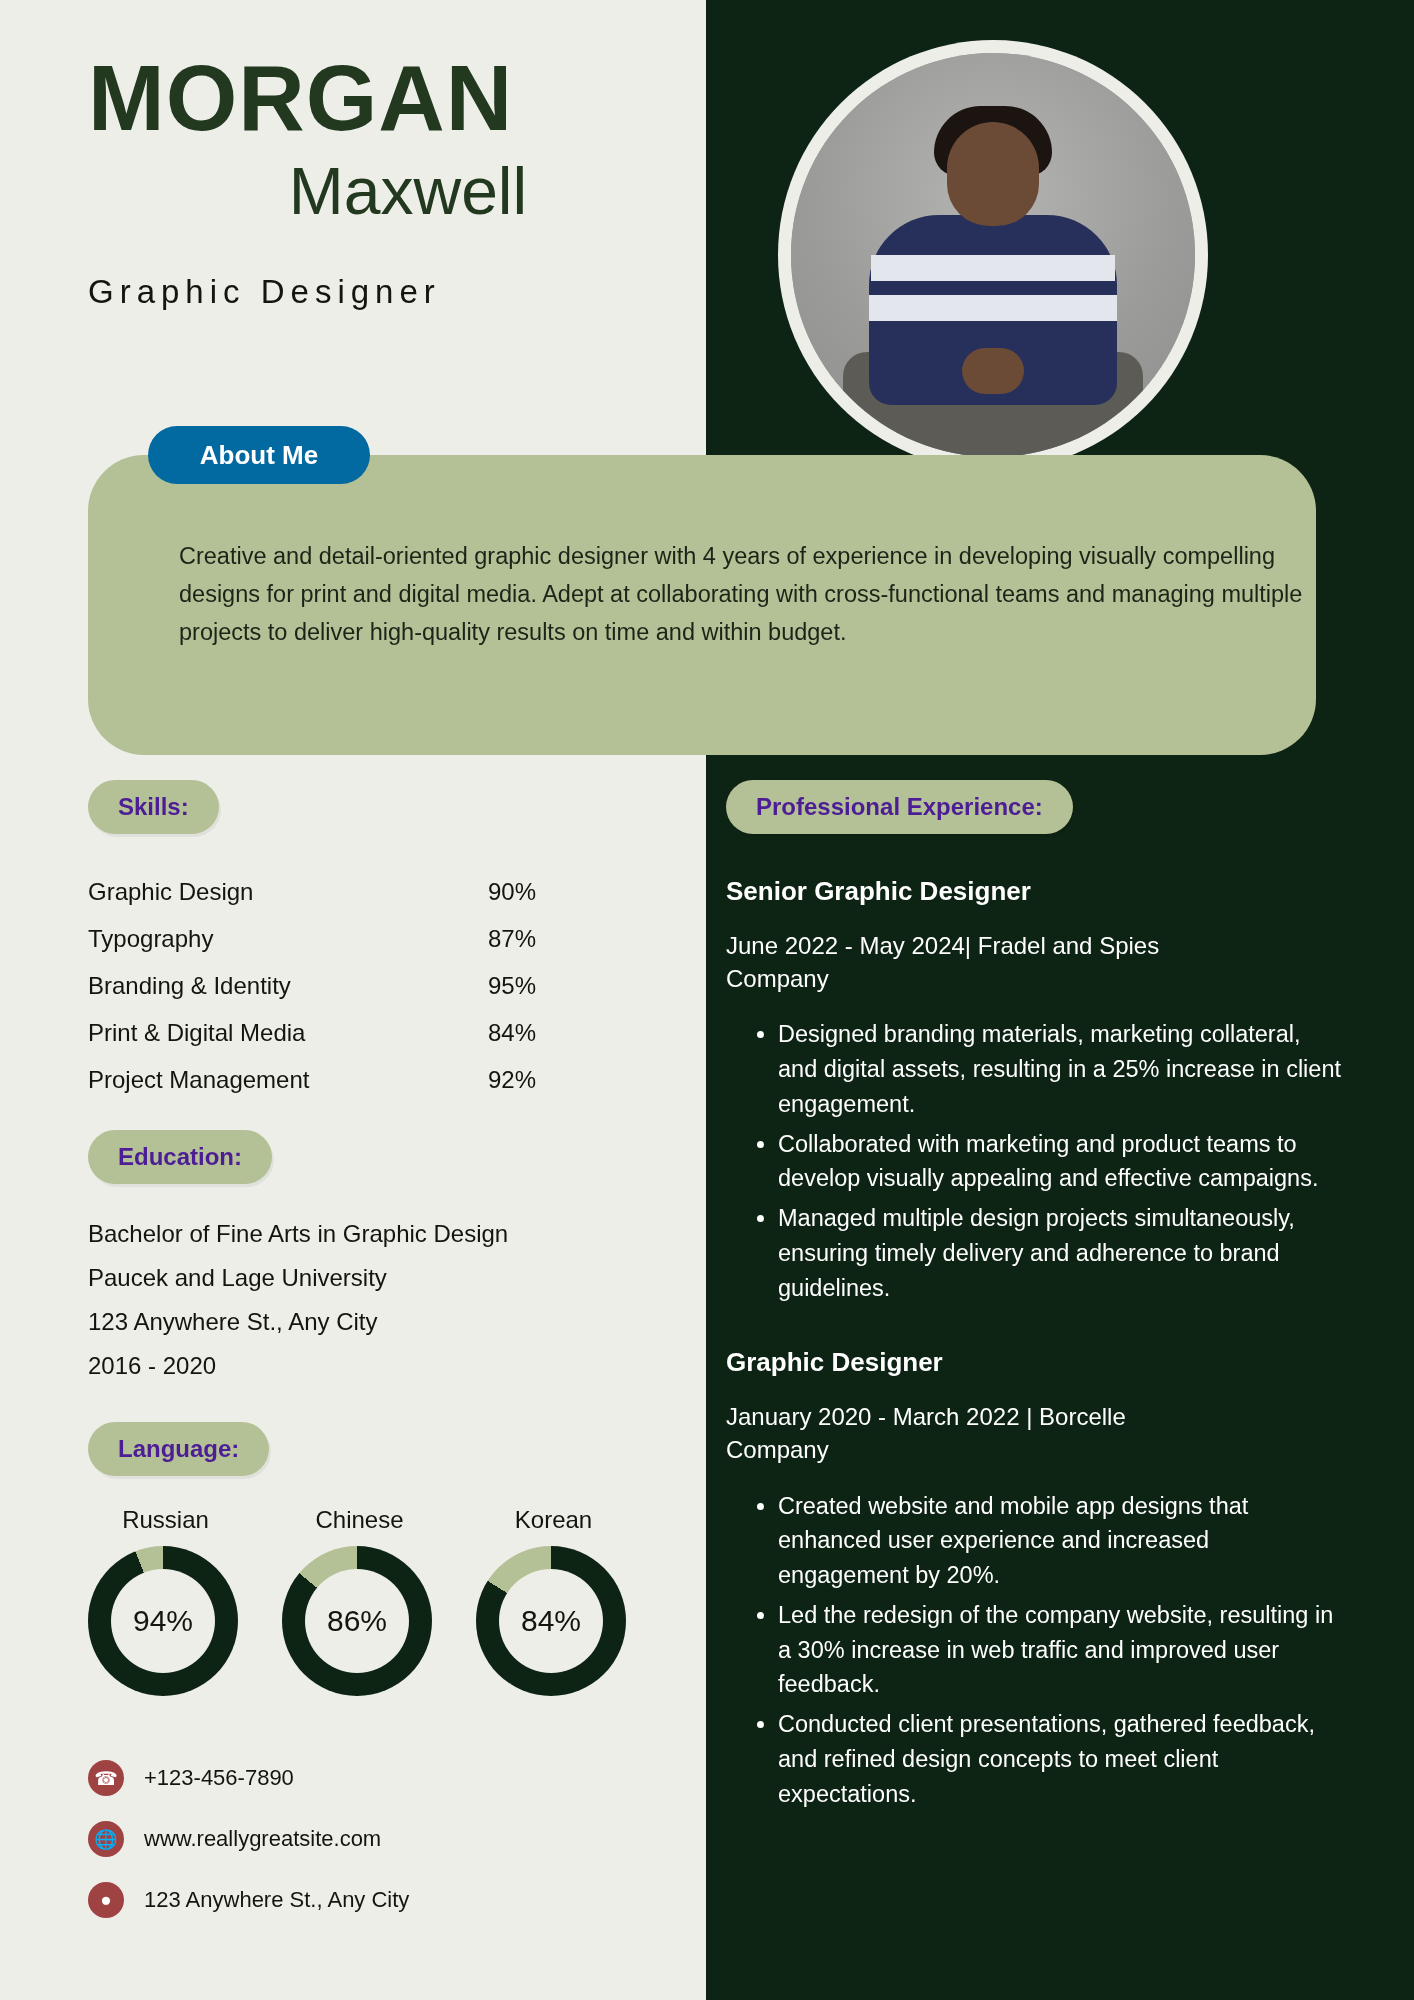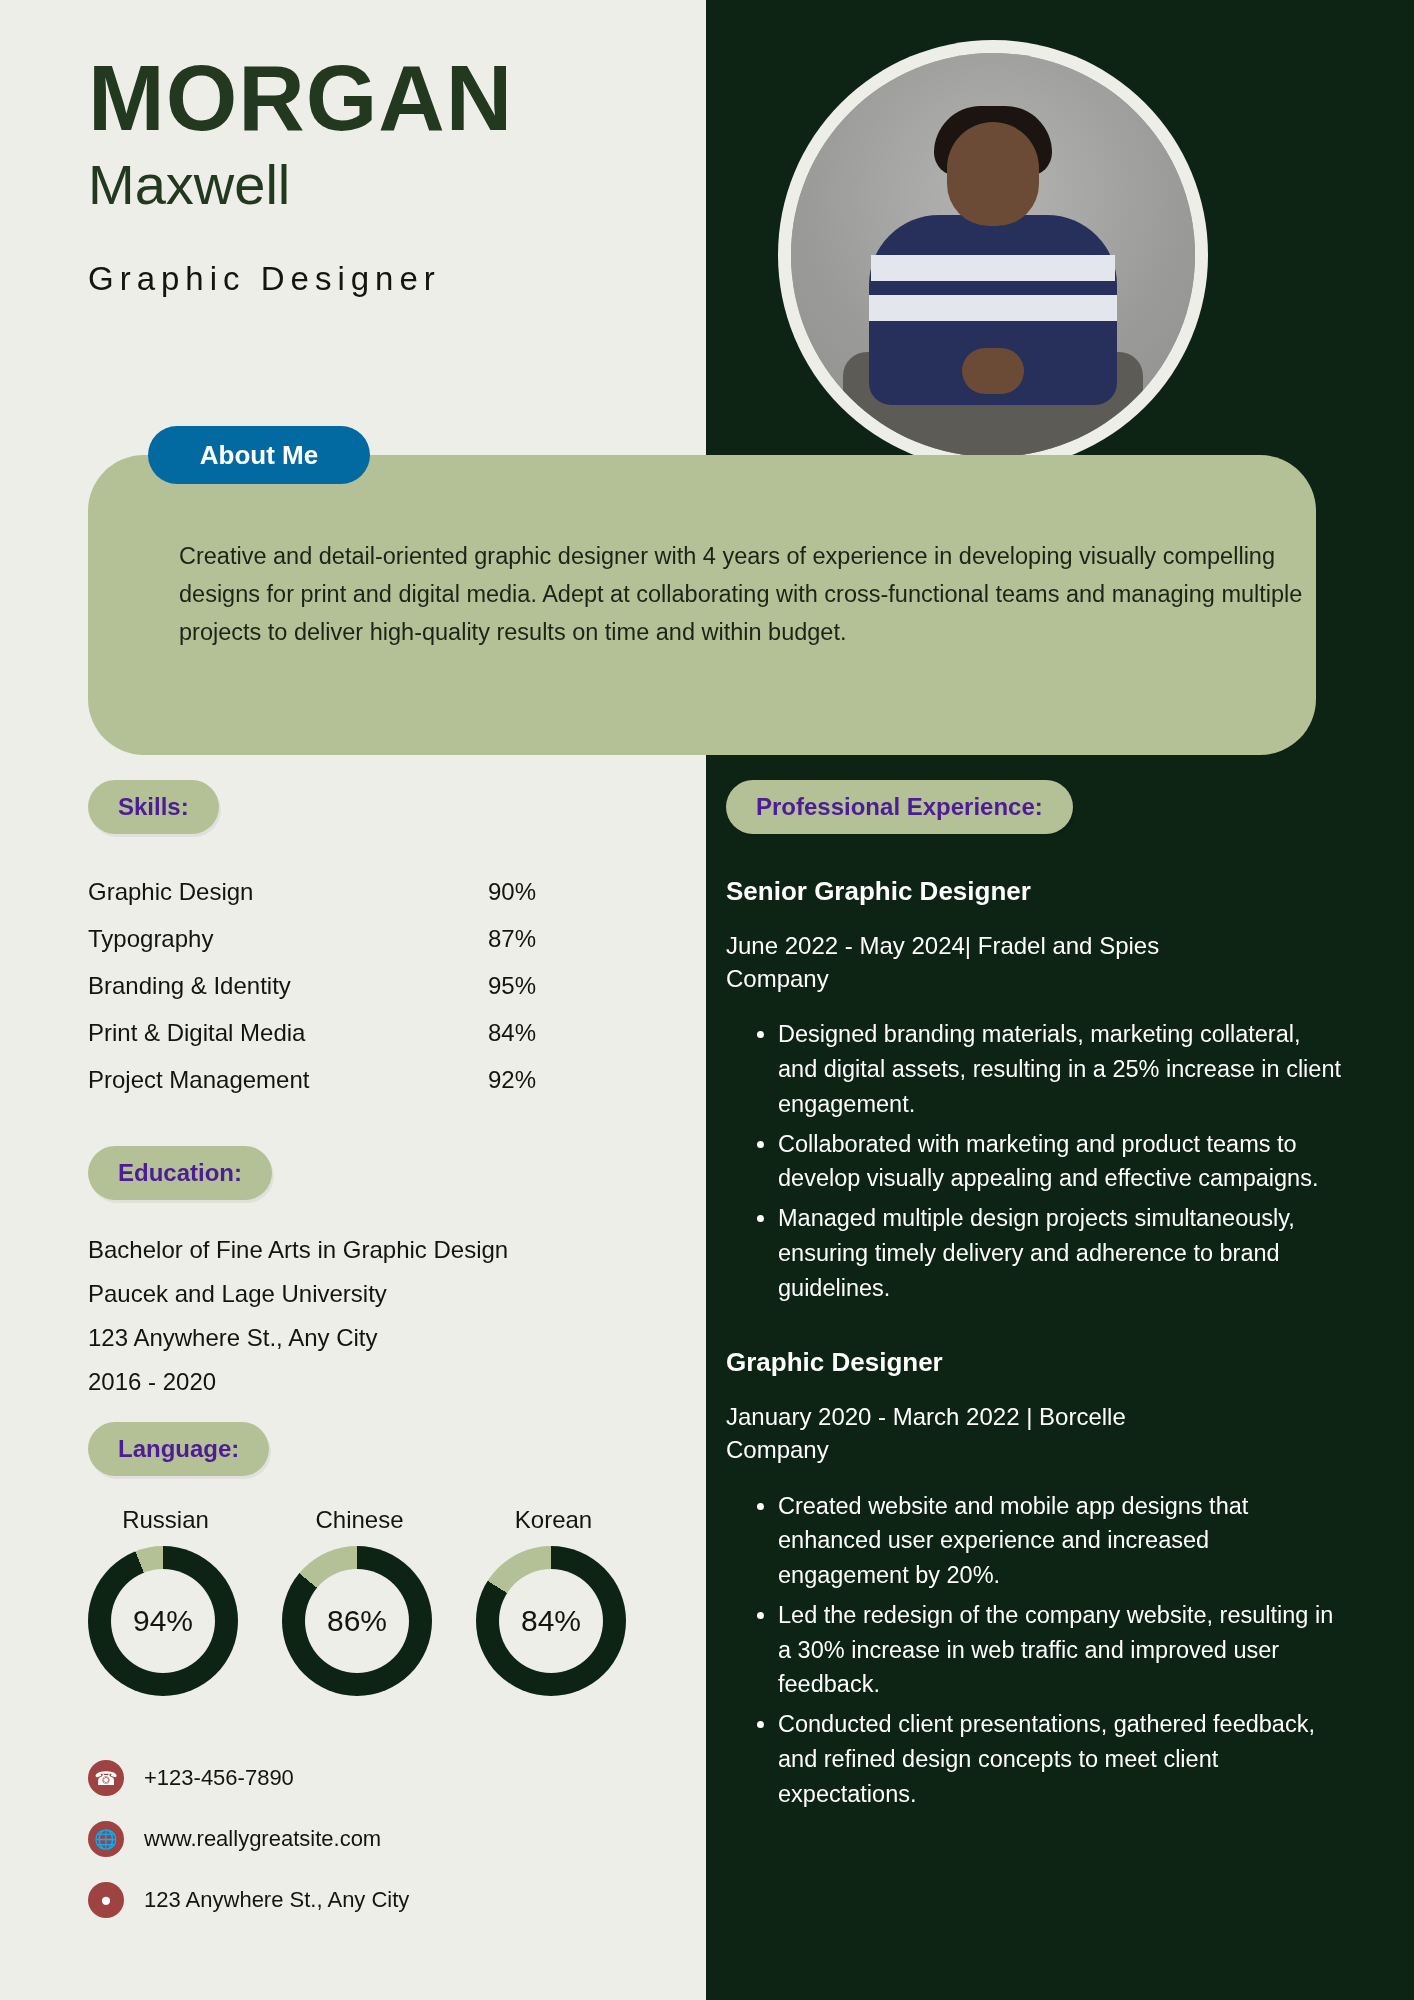--- a/index.html
+++ b/index.html
@@ -30,25 +30,26 @@
     width: 640px;
   }
   .name-first {
     font-size: 92px;
     font-weight: bold;
     color: #22381f;
     letter-spacing: 1px;
     line-height: 1.0;
   }
   .name-last {
-    font-size: 56px;
+    font-size: 66px;
     font-weight: normal;
     color: #22381f;
     line-height: 1.25;
     margin-top: 6px;
+    text-align: center;
   }
   .job-title {
     margin-top: 40px;
     font-size: 33px;
     letter-spacing: 6px;
     color: #14150f;
   }
   
   .photo-wrap {
     position: absolute;
@@ -162,21 +163,21 @@
   .skill-rows { margin-top: 34px; width: 500px; }
   .skill-row {
     display: flex;
     justify-content: space-between;
     font-size: 24px;
     color: #14150f;
     padding: 9.5px 0;
   }
   .skill-row .pct { width: 100px; }
   
-  #edu-section { left: 88px; top: 366px; }
+  #edu-section { left: 88px; top: 350px; }
   .edu-lines { margin-top: 28px; }
   .edu-lines div {
     font-size: 24px;
     color: #14150f;
     padding: 8px 0;
   }
   
   #lang-section { left: 88px; top: 642px; }
   .lang-row {
     margin-top: 30px;

